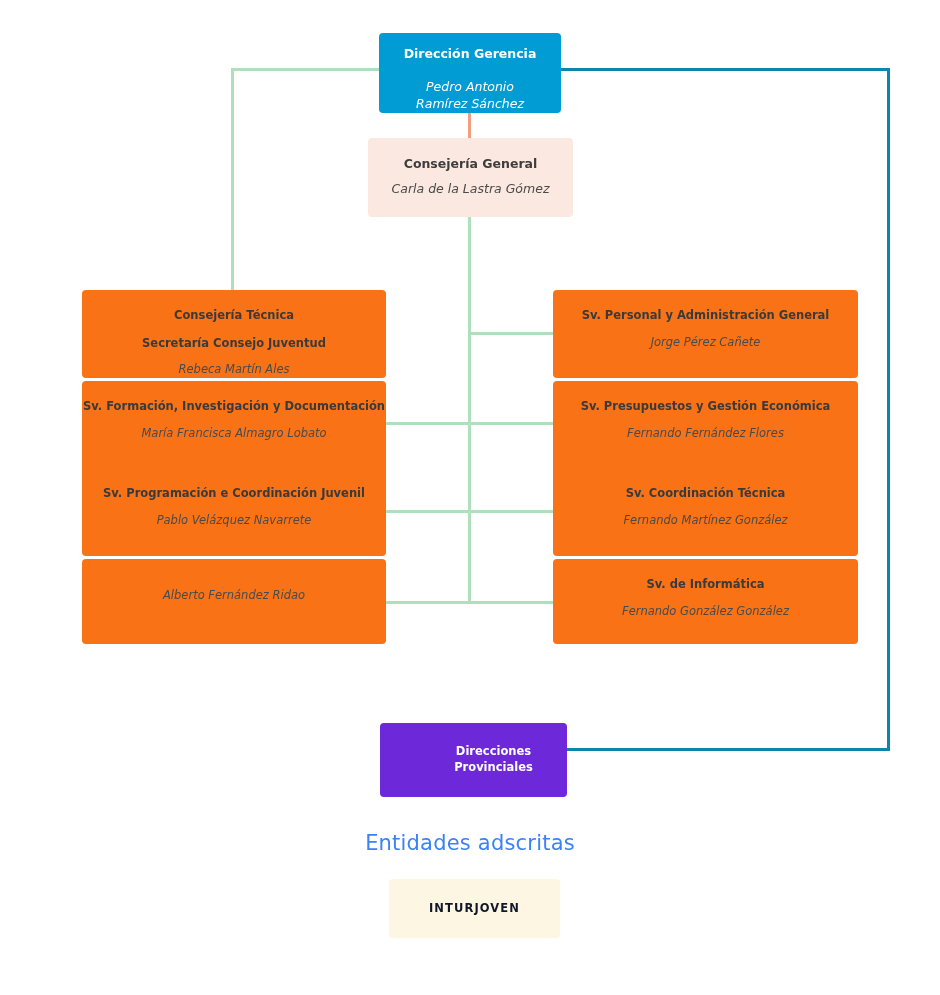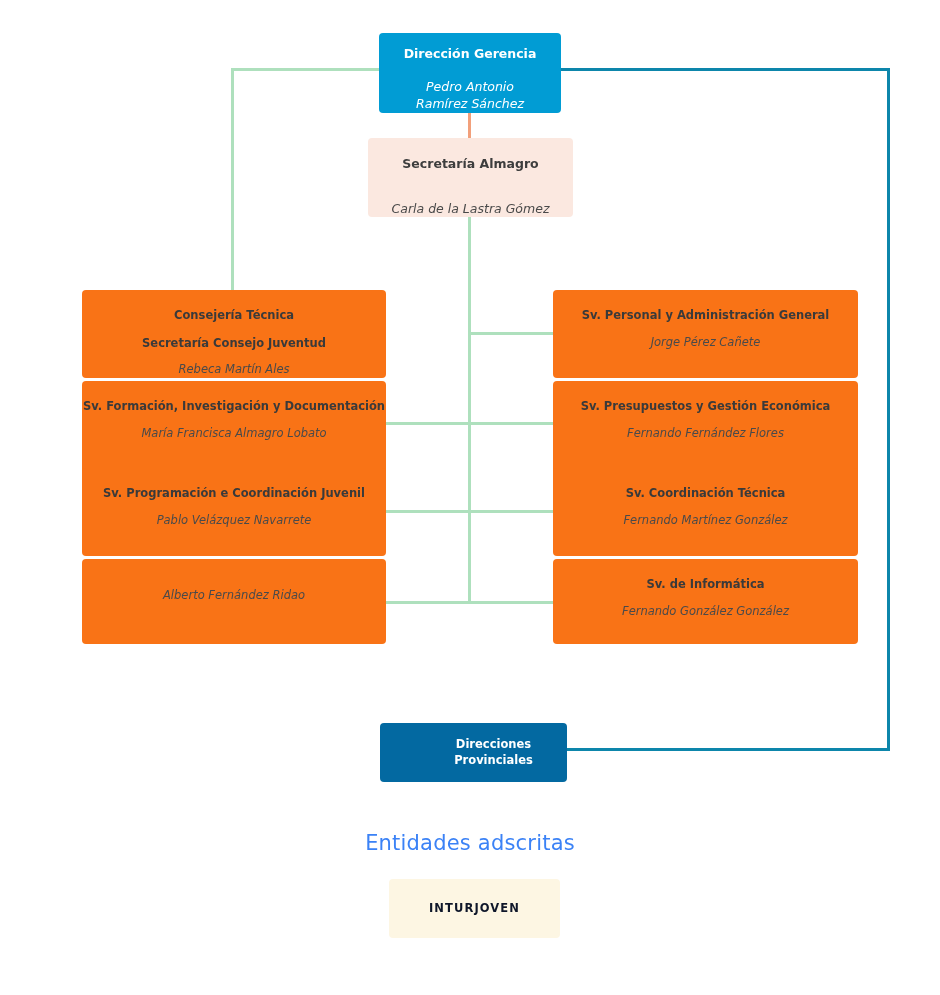--- a/index.html
+++ b/index.html
@@ -60,21 +60,21 @@
 
   
   .node-sec {
     left: 368px; top: 138px;
     width: 205px; height: 79px;
     background: #fbe8e0;
     padding-top: 18px;
     color: #4d4d4d;
   }
   .node-sec .title { font-size: 12.5px; color: #3d3d3d; }
-  .node-sec .person { font-size: 12.5px; margin-top: 28px; color: #4a4a4a; }
+  .node-sec .person { font-size: 12.5px; margin-top: 8px; color: #4a4a4a; }
 
   
   .node-unit {
     background: #f97316;
     padding-top: 18px;
     color: #3d3d3d;
   }
   .node-unit .title { font-size: 11.5px; color: #3a3a3a; }
   .node-unit .title + .title { margin-top: 12px; }
   .node-unit .person { font-size: 11.5px; margin-top: 11px; color: #4a4a4a; }
@@ -83,22 +83,22 @@
   .col-right { left: 553px; width: 305px; }
 
   .row-1 { top: 290px; height: 88px; }
   .row-2 { top: 381px; height: 104px; }
   .row-3 { top: 468px; height: 88px; }
   .row-4 { top: 559px; height: 85px; }
 
   
   .node-prov {
     left: 380px; top: 723px;
-    width: 187px; height: 59px;
-    background: #0369a1;
+    width: 187px; height: 74px;
+    background: #6d28d9;
     justify-content: center;
     color: #ffffff;
     padding-left: 40px;
   }
   .node-prov .title { font-size: 11.5px; color: #ffffff; }
 
   
   .section-heading {
     position: absolute;
     left: 0; top: 831px;
@@ -146,21 +146,21 @@
 
   <div class="node node-root">
     <div class="title">Dirección Gerencia</div>
     <div class="person">
       <span>Pedro Antonio</span><br>
       <span>Ramírez Sánchez</span>
     </div>
   </div>
 
   <div class="node node-sec">
-    <div class="title">Secretaría Almagro</div>
+    <div class="title">Consejería General</div>
     <div class="person">Carla de la Lastra Gómez</div>
   </div>
 
   <div class="node node-unit col-left row-1">
     <div class="title">Consejería Técnica</div>
     <div class="title">Secretaría Consejo Juventud</div>
     <div class="person">Rebeca Martín Ales</div>
   </div>
 
   <div class="node node-unit col-left row-2">

